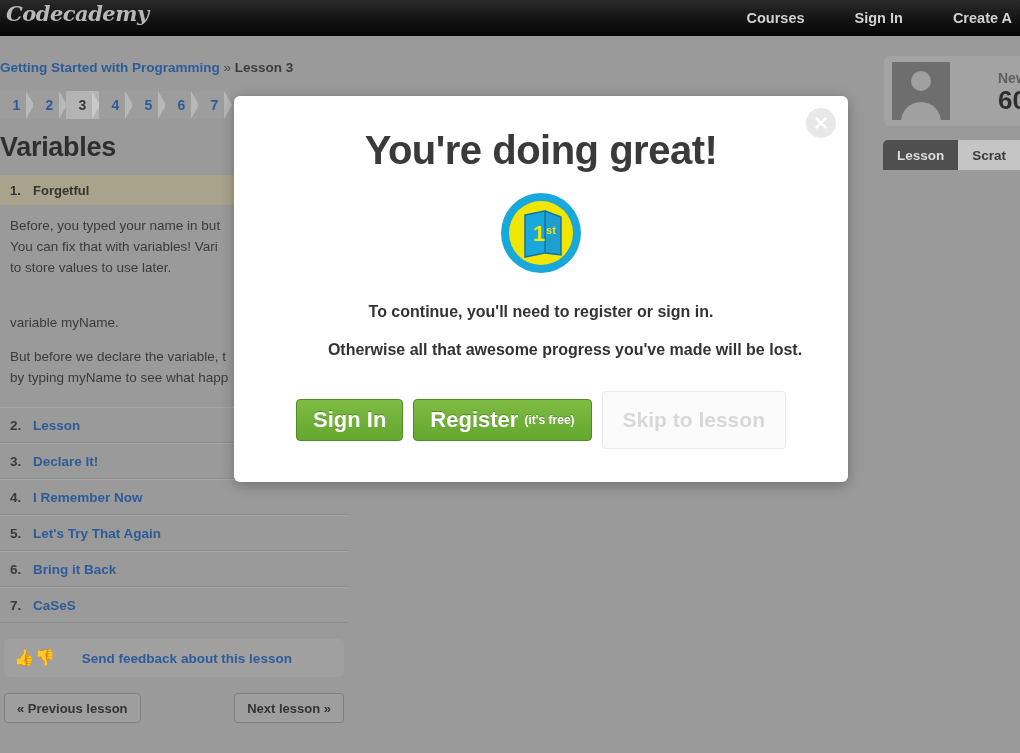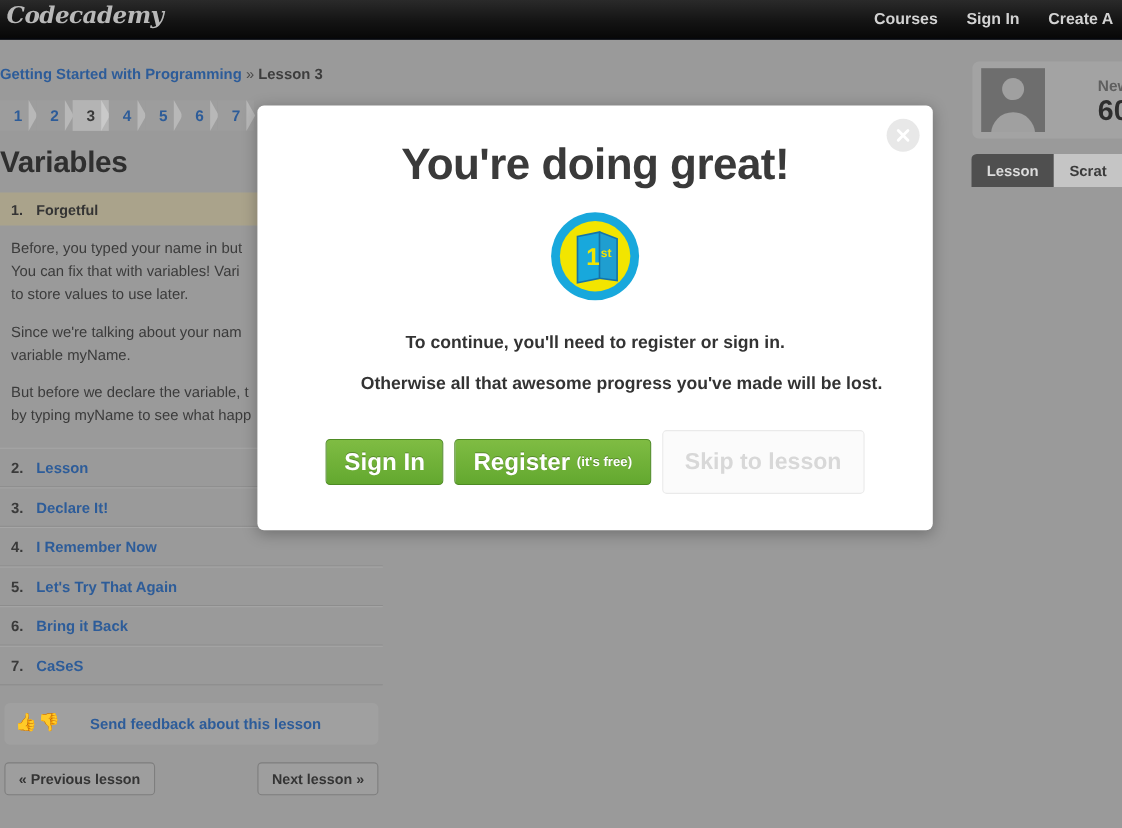--- a/index.html
+++ b/index.html
@@ -2,36 +2,36 @@
 <html><head>
 <meta charset="utf-8">
 <style>
   * { box-sizing: border-box; margin: 0; padding: 0; }
   html, body {
     width: 1020px; height: 753px;
     overflow: hidden;
     font-family: "Liberation Sans", sans-serif;
     background: #979797;
   }
-  #page { position: relative; width: 1020px; height: 753px; background: #0f172a; }
+  #page { position: relative; width: 1020px; height: 753px; background: #ffffff; }
 
   
   .topnav {
     position: absolute; top: 0; left: 0; width: 1020px; height: 36px;
     background: linear-gradient(to bottom, #2a2a2a 0%, #141414 55%, #070707 100%);
     border-bottom: 1px solid #000;
     z-index: 40;
   }
   .logo {
     position: absolute; left: 6px; top: 1px;
     font-family: "DejaVu Serif", serif;
     font-style: italic; font-weight: bold; font-size: 21px;
     color: #b8b8b8; letter-spacing: -0.5px;
   }
-  .navlinks { position: absolute; right: 0; top: 0; height: 36px; display: flex; align-items: center; }
+  .navlinks { position: absolute; right: 0; top: 0; height: 36px; display: flex; align-items: center; gap: 24px; }
   .navlink {
     color: #d2d2d2; font-size: 14.5px; font-weight: bold;
     margin-left: 26px; white-space: nowrap; cursor: pointer;
   }
   .navlink:last-child { margin-right: 8px; }
 
   
   .body-area { position: absolute; top: 36px; left: 0; width: 1020px; height: 717px; background: #9a9a9a; }
 
   .breadcrumb {
@@ -224,21 +224,21 @@
         <span>Forgetful</span>
       </div>
 
       <div class="lesson-text">
         <p>
           <span>Before, you typed your name in but</span><br>
           <span>You can fix that with variables! Vari</span><br>
           <span>to store values to use later.</span>
         </p>
         <p>
-          <span>Since we're talking about your nam</span><br>
+          <br>
           <span>variable myName.</span>
         </p>
         <p>
           <span>But before we declare the variable, t</span><br>
           <span>by typing myName to see what happ</span>
         </p>
       </div>
 
       <div class="ex-list">
         <div class="ex-item">

